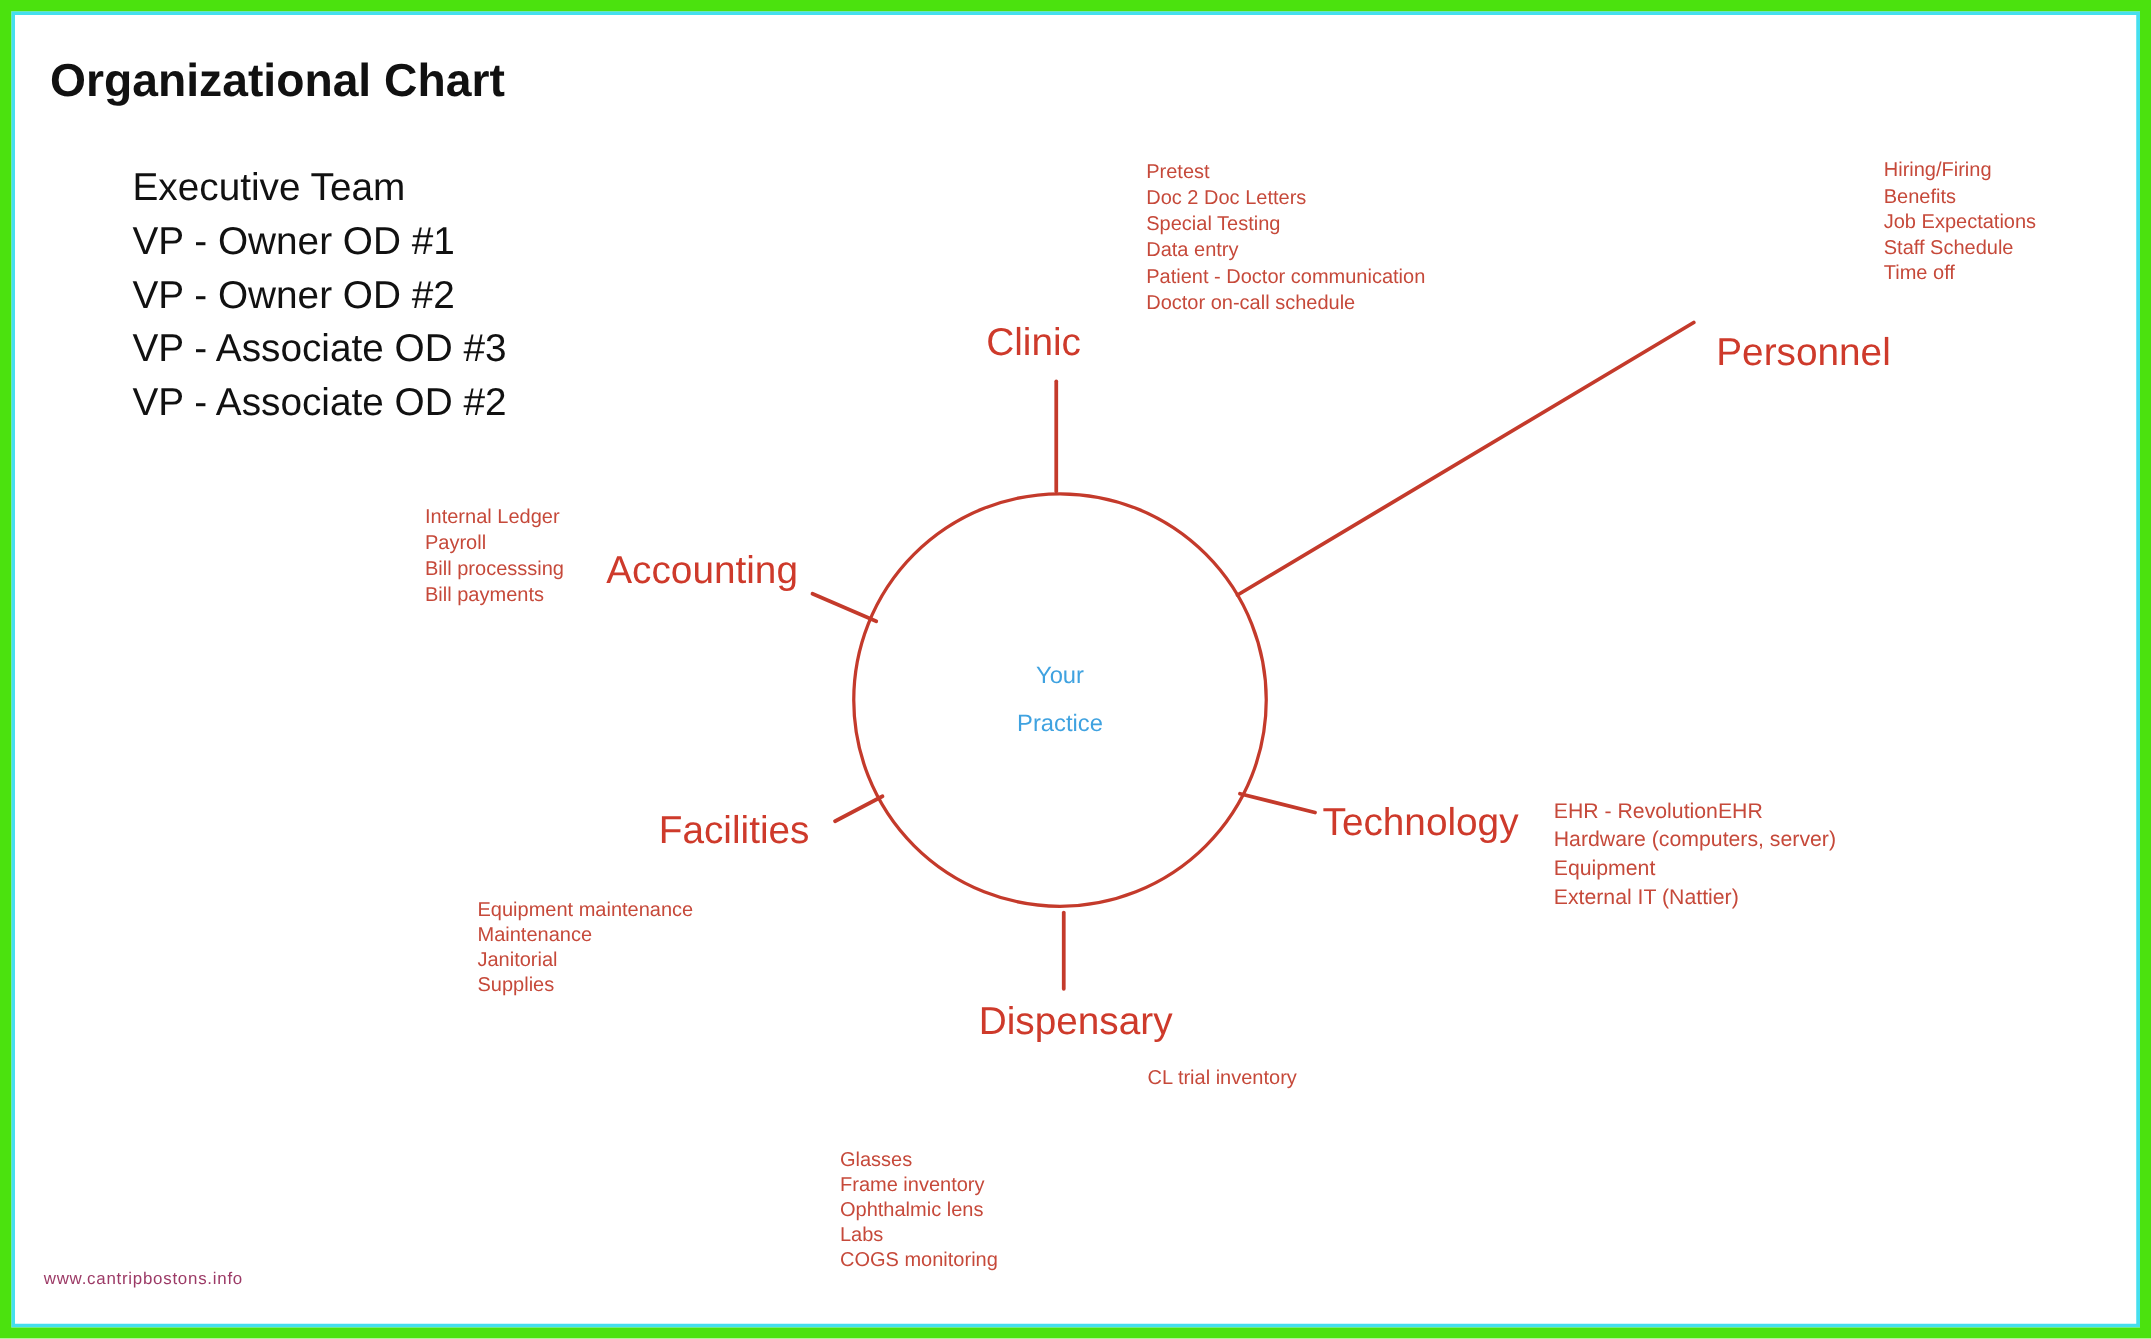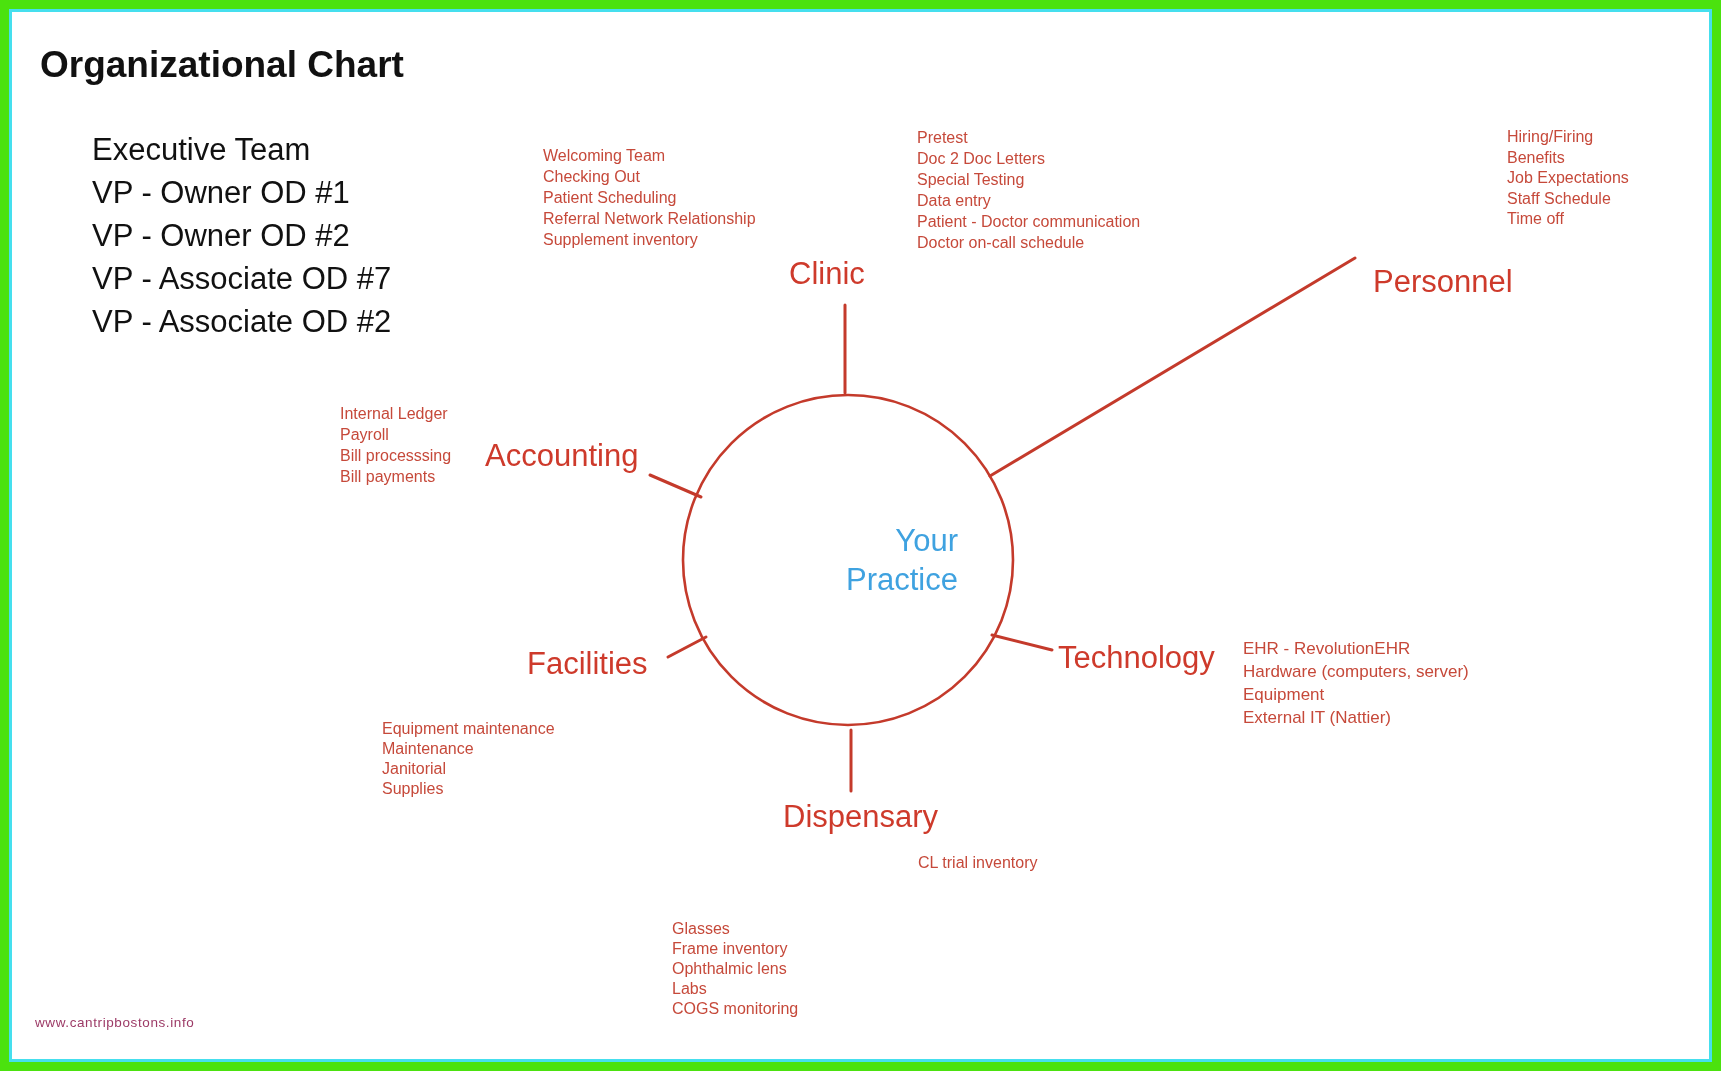--- a/index.html
+++ b/index.html
@@ -27,21 +27,21 @@
     pointer-events:none;
     z-index:5;
   }
   .diagram-svg{position:absolute;left:0;top:0;width:1721px;height:1071px;z-index:1;}
   .title{
     position:absolute;left:24px;top:28px;margin:16px;
     font-size:37px;font-weight:700;color:var(--title-black);
     letter-spacing:0px;z-index:2;
   }
   .exec{
-    position:absolute;left:92px;top:128px;
+    position:absolute;left:106px;top:128px;
     font-size:31px;line-height:43px;color:var(--title-black);
     z-index:2;
   }
   .red-list{
     position:absolute;
     font-size:16px;line-height:21px;
     color:var(--red-text);
     z-index:2;
   }
   #list-clinic{left:543px;top:145px;}
@@ -58,22 +58,22 @@
     white-space:nowrap;z-index:2;
   }
   #lbl-clinic{left:789px;top:256px;}
   #lbl-personnel{left:1373px;top:264px;}
   #lbl-accounting{left:485px;top:438px;}
   #lbl-facilities{left:527px;top:646px;}
   #lbl-technology{left:1058px;top:640px;}
   #lbl-dispensary{left:783px;top:799px;}
   .center-label{
     position:absolute;left:738px;top:521px;width:220px;
-    text-align:right;
-    font-size:31px;line-height:39px;
+    text-align:center;
+    font-size:19px;line-height:39px;
     color:var(--center-blue);
     z-index:2;
   }
   .watermark{
     position:absolute;left:35px;top:1015px;
     font-size:13.5px;letter-spacing:0.6px;
     color:var(--watermark-purple);
     z-index:2;
   }
   circle.node{fill:none;stroke:var(--line-red);stroke-width:2.6px;}
@@ -95,31 +95,24 @@
   </svg>
 
   <div class="frame"></div>
 
   <h1 class="title">Organizational Chart</h1>
 
   <div class="exec">
       <div>Executive Team</div>
       <div>VP - Owner OD #1</div>
       <div>VP - Owner OD #2</div>
-      <div>VP - Associate OD #7</div>
+      <div>VP - Associate OD #3</div>
       <div>VP - Associate OD #2</div>
     </div>
 
-  <div class="red-list" id="list-clinic">
-      <div>Welcoming Team</div>
-      <div>Checking Out</div>
-      <div>Patient Scheduling</div>
-      <div>Referral Network Relationship</div>
-      <div>Supplement inventory</div>
-    </div>
 
   <div class="red-list" id="list-pretest">
       <div>Pretest</div>
       <div>Doc 2 Doc Letters</div>
       <div>Special Testing</div>
       <div>Data entry</div>
       <div>Patient - Doctor communication</div>
       <div>Doctor on-call schedule</div>
     </div>
 

